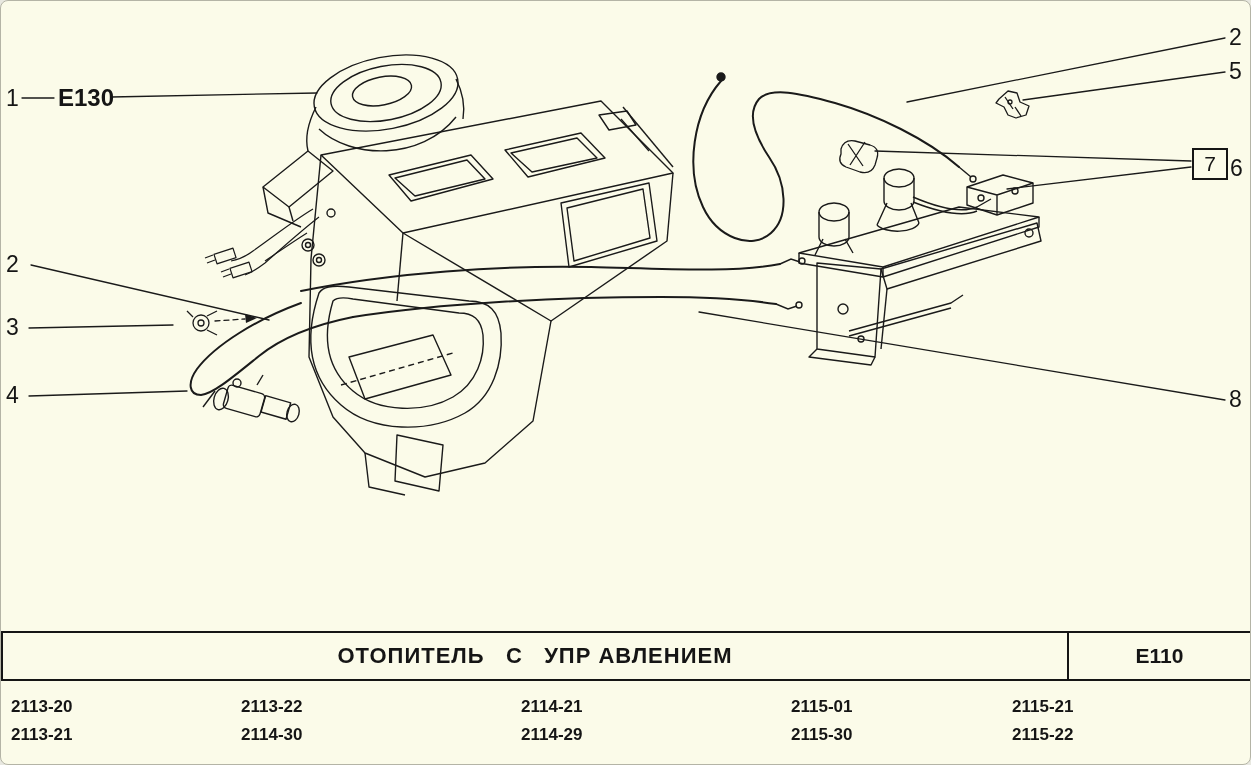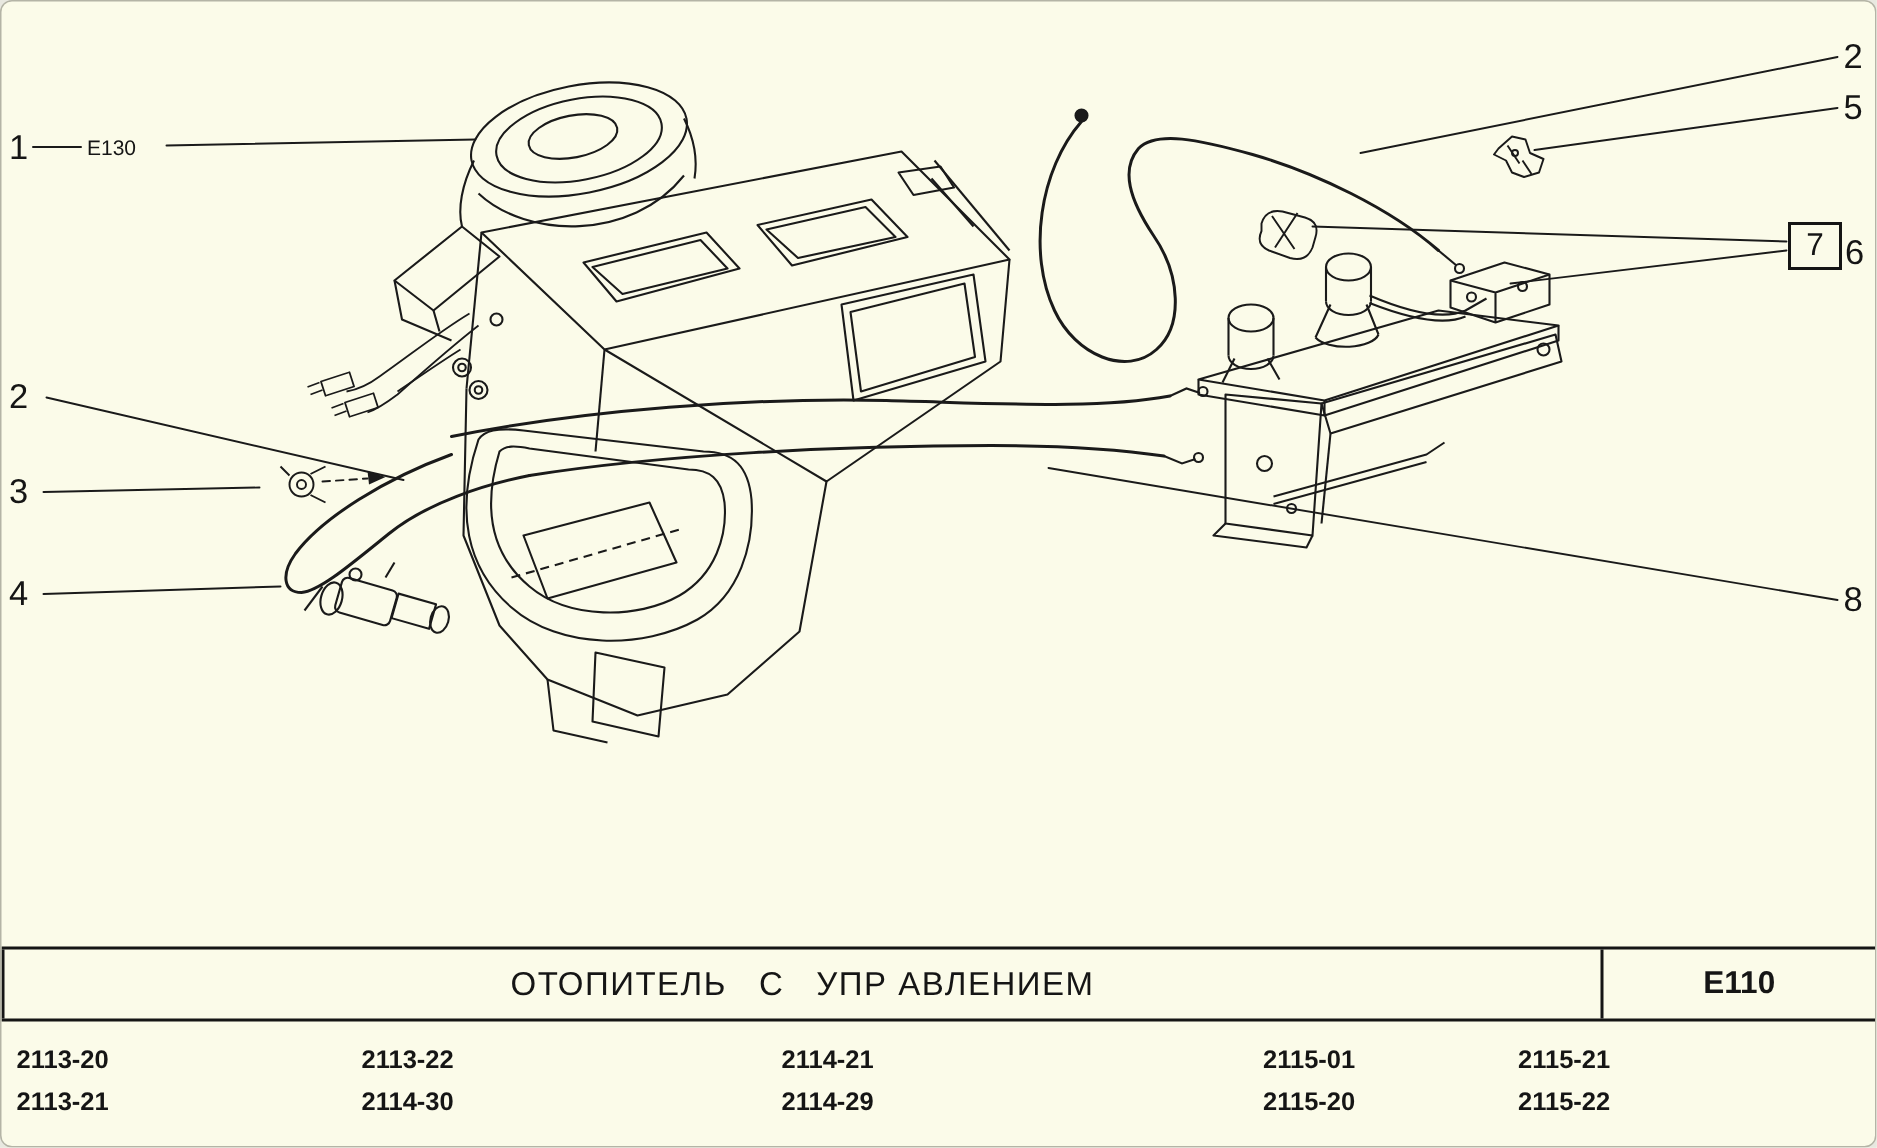--- a/index.html
+++ b/index.html
@@ -5,30 +5,30 @@
   html,body{margin:0;padding:0;background:#e8e8e0;}
   .page{
     position:relative;width:1251px;height:765px;box-sizing:border-box;
     background:#FBFBE9;color:#151515;
     font-family:"Liberation Sans","DejaVu Sans",sans-serif;
     border:1px solid #b4b4a6;border-radius:8px;overflow:hidden;
   }
   .diagram{position:absolute;left:0;top:0;width:1251px;height:630px;}
   .diagram svg{position:absolute;left:0;top:0;}
   .num{position:absolute;font-size:23px;line-height:24px;font-weight:400;}
-  .reflabel{position:absolute;font-size:14px;line-height:24px;font-weight:400;}
+  .reflabel{position:absolute;font-size:24px;line-height:24px;font-weight:700;}
   .boxed{
     position:absolute;width:32px;height:28px;border:2px solid #151515;
     display:flex;align-items:center;justify-content:center;font-size:21px;
   }
   .footer{position:absolute;left:0;top:630px;width:1251px;}
   .title-row{display:flex;height:50px;box-sizing:border-box;
     border-top:2px solid #151515;border-bottom:2px solid #151515;}
   .title-cell{flex:1;display:flex;align-items:center;justify-content:center;
-    font-weight:400;font-size:22px;letter-spacing:1px;white-space:pre;
+    font-weight:700;font-size:22px;letter-spacing:1px;white-space:pre;
     border-left:2px solid #151515;box-sizing:border-box;}
   .code-cell{width:185px;display:flex;align-items:center;justify-content:center;
     font-weight:700;font-size:21px;border-left:2px solid #151515;
     border-right:2px solid #151515;box-sizing:border-box;}
   .models{position:relative;height:92px;box-sizing:border-box;border-bottom:2px solid #151515;}
   .model-col{position:absolute;top:12px;font-weight:700;font-size:17px;line-height:28px;}
   .model-col span{display:block;}
 </style>
 </head>
 <body>
@@ -223,23 +223,23 @@
         <span>2113-21</span>
       </div>
       <div class="model-col" style="left:240px">
         <span>2113-22</span>
         <span>2114-30</span>
       </div>
       <div class="model-col" style="left:520px">
         <span>2114-21</span>
         <span>2114-29</span>
       </div>
-      <div class="model-col" style="left:841px">
+      <div class="model-col" style="left:790px">
         <span>2115-01</span>
-        <span>2115-20</span>
+        <span>2115-30</span>
       </div>
       <div class="model-col" style="left:1011px">
         <span>2115-21</span>
         <span>2115-22</span>
       </div>
     </div>
   </div>
 
 </div>
 

